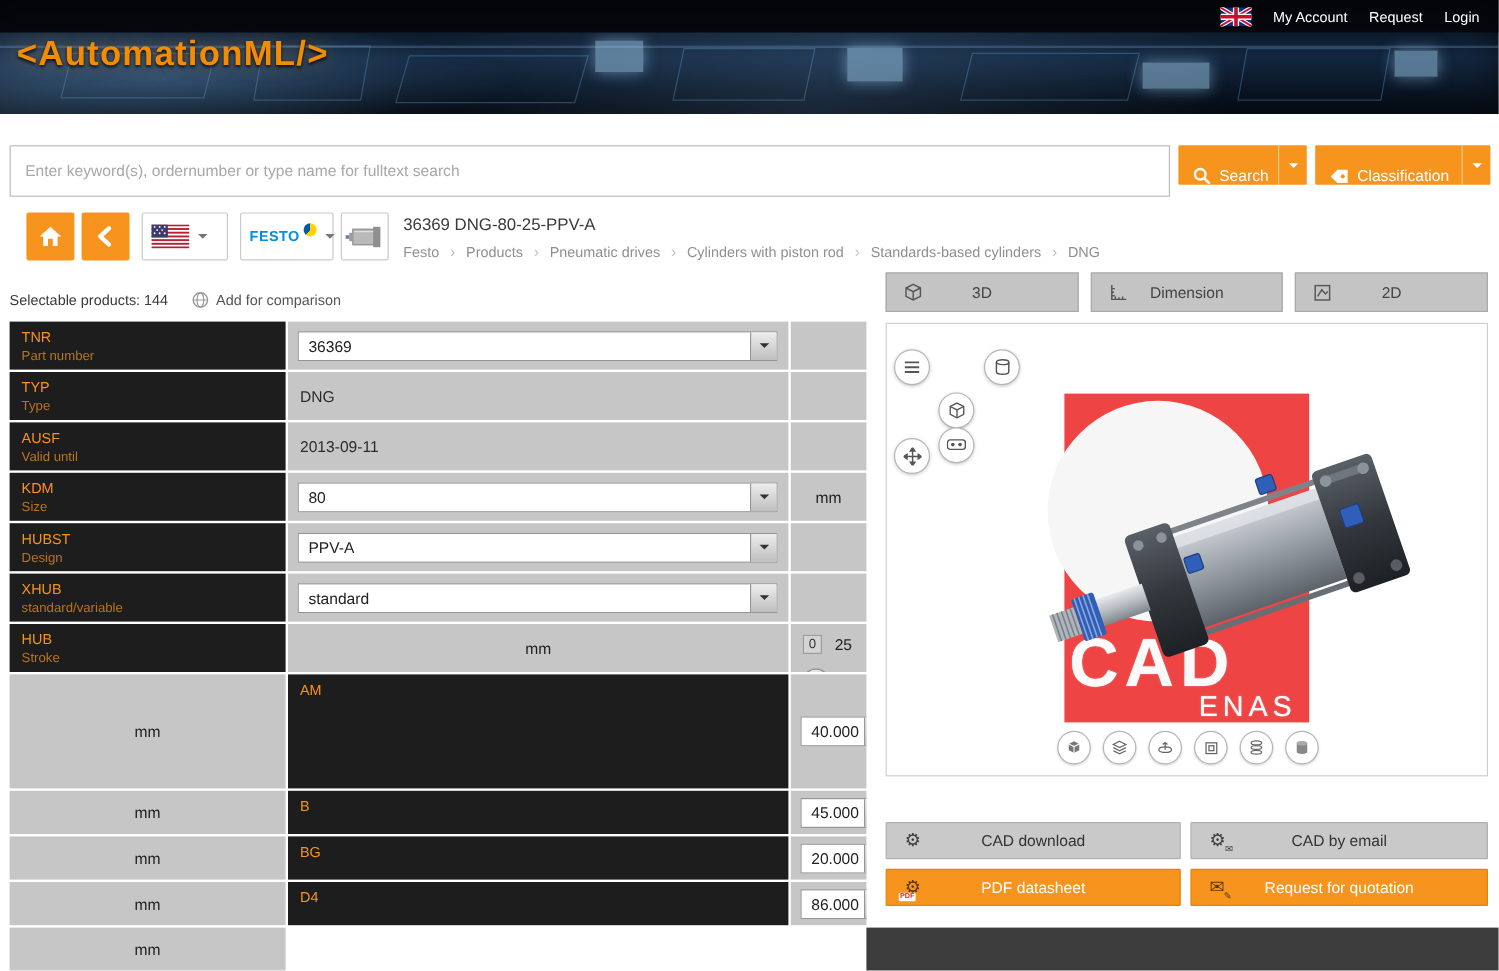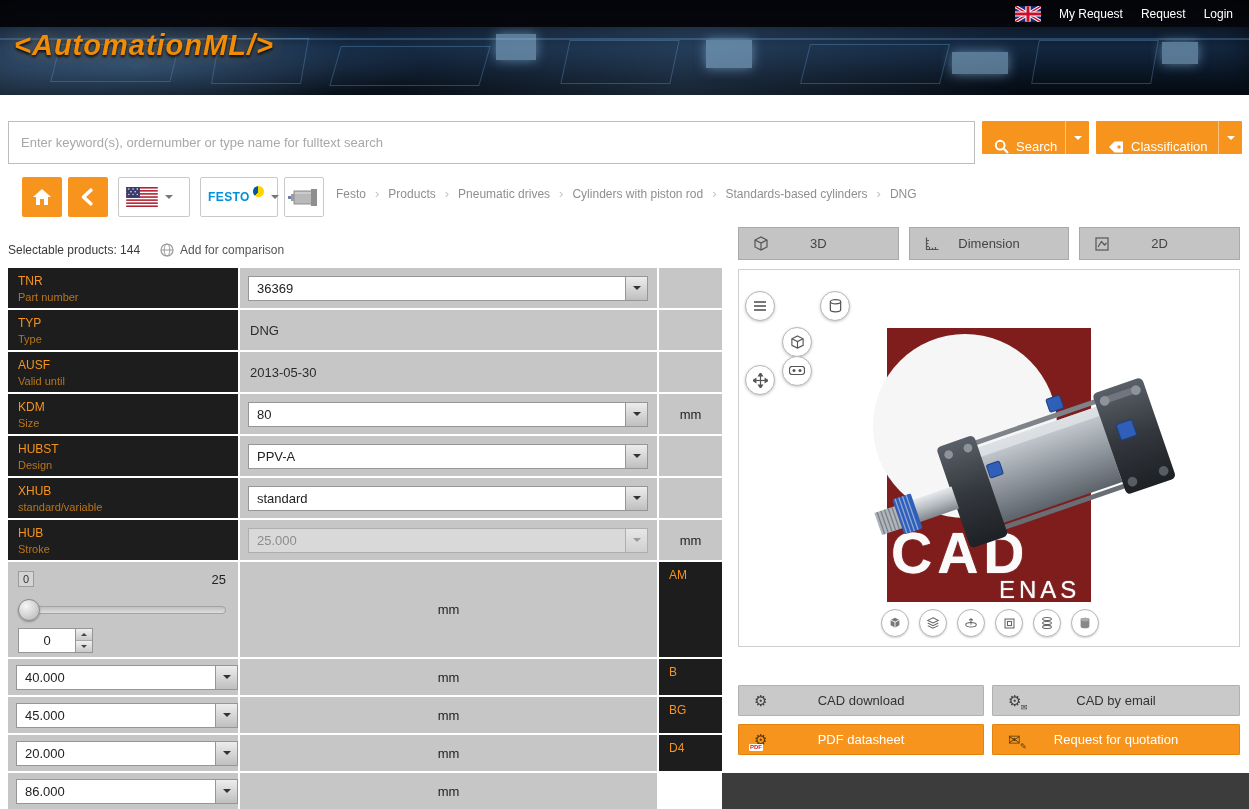--- a/index.html
+++ b/index.html
@@ -10,21 +10,21 @@
 
 .hero{position:absolute;left:0;top:0;width:1249px;height:95px;background:linear-gradient(180deg,#05080f,#13273f 50%,#0a1524);overflow:hidden;box-shadow:inset 0 -18px 30px rgba(0,0,0,.55)}
 .hero .beam{position:absolute;background:linear-gradient(105deg,rgba(130,180,230,.14) 0%,transparent 28%,rgba(130,180,230,.16) 55%,transparent 82%)}
 .hero .rail{position:absolute;background:rgba(120,170,220,.28)}
 .hero .deco{position:absolute;border:1px solid rgba(110,170,225,.32)}
 .hero .screen{position:absolute;background:rgba(160,205,240,.5);box-shadow:0 0 12px rgba(150,200,240,.55)}
 .hero .glow{position:absolute;left:0;top:18px;width:430px;height:80px;background:radial-gradient(ellipse at 32% 60%,rgba(95,145,195,.38),transparent 70%)}
 .topstrip{position:absolute;left:0;top:0;width:100%;height:27px;background:rgba(4,5,8,.88);display:flex;justify-content:flex-end;align-items:center;gap:18px;padding:0 16px;z-index:5}
 .topstrip .tlink{color:#fff;font-size:12px;cursor:pointer;text-decoration:none}
 .flag{display:inline-flex;line-height:0}
-.logo{position:absolute;left:14px;top:29px;font-size:29px;font-weight:bold;font-style:italic;color:#f18c04;letter-spacing:1px;text-shadow:0 2px 3px rgba(0,0,0,.85),0 0 16px rgba(247,148,29,.35);z-index:4;cursor:pointer}
+.logo{position:absolute;left:14px;top:29px;font-size:29px;font-weight:bold;color:#f18c04;letter-spacing:1px;text-shadow:0 2px 3px rgba(0,0,0,.85),0 0 16px rgba(247,148,29,.35);z-index:4;cursor:pointer}
 
 
 .search-row{position:absolute;left:8px;top:121px;width:1234px;height:33px;display:flex;gap:7px}
 .search-input{flex:1;height:43px;border:1px solid #bdbdbd;padding:0 12px;font-size:13px;color:#444;outline:none;font-family:"Liberation Sans",sans-serif}
 .search-input::placeholder{color:#a8a8a8}
 .btn-orange{height:33px;background:#f7941d;color:#fff;display:flex;align-items:flex-end;font-size:13px;cursor:pointer;border:none;border-radius:1px}
 .btn-orange .bic{display:flex;align-items:center;margin:0 7px 0 12px}
 .btn-orange .blabel{flex:1;text-align:left}
 .btn-orange .bcaret{width:24px;height:100%;display:flex;align-items:center;justify-content:center;border-left:1px solid rgba(255,255,255,.45)}
 .caret-down{width:0;height:0;border:4px solid transparent;border-top-color:#fff;margin-top:4px}
@@ -81,21 +81,21 @@
 .spin::after{content:"";width:0;height:0;border:3px solid transparent}
 .spin.up::after{border-bottom-color:#444;margin-top:-3px}
 .spin.down::after{border-top-color:#444;margin-top:3px}
 
 
 .right-panel{position:absolute;left:738px;top:227px;width:502px}
 .tabs{display:flex;gap:10px}
 .tab{position:relative;flex:1;height:33px;background:#c4c4c4;border:1px solid #a9a9a9;display:flex;align-items:center;justify-content:center;font-size:13px;color:#444;cursor:pointer}
 .tab .ticon{position:absolute;left:14px;top:50%;transform:translateY(-50%);display:flex}
 .viewer{position:relative;margin-top:9px;width:502px;height:378px;background:#fff;border:1px solid #cfcfcf;overflow:hidden;cursor:grab}
-.wm{position:absolute;left:148px;top:58px;width:204px;height:274px;background:#7f1d1d;z-index:1}
+.wm{position:absolute;left:148px;top:58px;width:204px;height:274px;background:#ef4444;z-index:1}
 .wm-circle{position:absolute;left:-14px;top:6px;width:184px;height:184px;border-radius:50%;background:#f6f6f6}
 .wm-cad{position:absolute;left:4px;top:192px;font-size:57px;font-weight:bold;color:#fafafa;letter-spacing:5px;text-shadow:0 0 1px #dcdcdc}
 .wm-enas{position:absolute;left:112px;top:248px;font-size:24px;color:#fafafa;letter-spacing:4px;text-shadow:0 0 1px #dcdcdc}
 .model{position:absolute;left:112px;top:52px;width:330px;height:250px;z-index:2}
 .vbtn{position:absolute;width:30px;height:30px;border-radius:50%;background:#fff;border:1px solid #b7b7b7;box-shadow:0 1px 3px rgba(0,0,0,.22);display:flex;align-items:center;justify-content:center;z-index:3;cursor:pointer}
 .bbtn{position:absolute;width:28px;height:28px;border-radius:50%;background:#fff;border:1px solid #b7b7b7;box-shadow:0 1px 2px rgba(0,0,0,.18);display:flex;align-items:center;justify-content:center;z-index:3;cursor:pointer;top:339px}
 .actions{margin-top:38px;display:grid;grid-template-columns:246px 248px;grid-template-rows:31px 31px;gap:8px}
 .abtn{position:relative;display:flex;align-items:center;justify-content:center;font-size:13px;border:1px solid #b1b1b1;background:#c9c9c9;color:#333;cursor:pointer;border-radius:1px}
 .abtn .aicon{position:absolute;left:15px;display:flex;align-items:center;font-size:15px;line-height:1;color:#3f3f3f}
 .abtn.orange{background:#f7941d;border-color:#e2830d;color:#fff}
@@ -131,21 +131,21 @@
     <div class="topstrip">
       <span class="flag">
         <svg width="26" height="16" viewBox="0 0 60 36">
             <rect fill="#152b7e" width="60" height="36"></rect>
             <path d="M0,0 60,36 M60,0 0,36" stroke="#fff" stroke-width="8"></path>
             <path d="M0,0 60,36 M60,0 0,36" stroke="#c8102e" stroke-width="3.5"></path>
             <path d="M30,0 V36 M0,18 H60" stroke="#fff" stroke-width="12"></path>
             <path d="M30,0 V36 M0,18 H60" stroke="#c8102e" stroke-width="7"></path>
           </svg>
       </span>
-      <span class="tlink">My Request</span>
+      <span class="tlink">My Account</span>
       <span class="tlink">Request</span>
       <span class="tlink">Login</span>
     </div>
     <div class="logo">&lt;AutomationML/&gt;</div>
   </div>
 
   <div class="search-row">
     <input class="search-input" type="text" placeholder="Enter keyword(s), ordernumber or type name for fulltext search" style="">
     <div class="btn-orange search-btn">
       <span class="bic">
@@ -220,20 +220,21 @@
     <div class="thumb-box">
       <svg width="34" height="30" viewBox="0 0 34 30">
           <rect x="7" y="9" width="18" height="13" fill="#b9b9b9" stroke="#8d8d8d"></rect>
           <rect x="24" y="7" width="6" height="17" fill="#8f8f8f"></rect>
           <rect x="4" y="12" width="3" height="7" fill="#9c9c9c"></rect>
           <rect x="1" y="14" width="3" height="3" fill="#6f7ea8"></rect>
           <line x1="8" y1="11" x2="24" y2="11" stroke="#dedede"></line>
         </svg>
     </div>
     <div class="titleblock">
+      <div class="ptitle">36369 DNG-80-25-PPV-A</div>
       <div class="crumbs">
         <span class="crumb">Festo</span>
           <span class="crumb-sep"></span>
         <span class="crumb">Products</span>
           <span class="crumb-sep"></span>
         <span class="crumb">Pneumatic drives</span>
           <span class="crumb-sep"></span>
         <span class="crumb">Cylinders with piston rod</span>
           <span class="crumb-sep"></span>
         <span class="crumb">Standards-based cylinders</span>
@@ -281,21 +282,21 @@
       </div>
       <div class="cell-unit">
           <span></span>
         </div>
 
       <div class="cell-label">
         <div class="pcode">AUSF</div>
         <div class="pdesc">Valid until</div>
       </div>
       <div class="cell-field">
-        <span class="staticval">2013-05-30</span>
+        <span class="staticval">2013-09-11</span>
       </div>
       <div class="cell-unit">
           <span></span>
         </div>
 
       <div class="cell-label">
         <div class="pcode">KDM</div>
         <div class="pdesc">Size</div>
       </div>
       <div class="cell-field">
@@ -332,26 +333,20 @@
           <span class="arrow"></span>
         </div>
       </div>
       <div class="cell-unit">
           <span></span>
         </div>
 
       <div class="cell-label">
         <div class="pcode">HUB</div>
         <div class="pdesc">Stroke</div>
-      </div>
-      <div class="cell-field">
-        <div class="sel disabled">
-          <span>25.000</span>
-          <span class="arrow"></span>
-        </div>
       </div>
       <div class="cell-unit">
           <span>mm</span>
         </div>
 
       <div class="cell-field hubst">
         <div class="hubst-top">
           <span class="hubst-min">0</span>
           <span class="hubst-max">25</span>
         </div>

